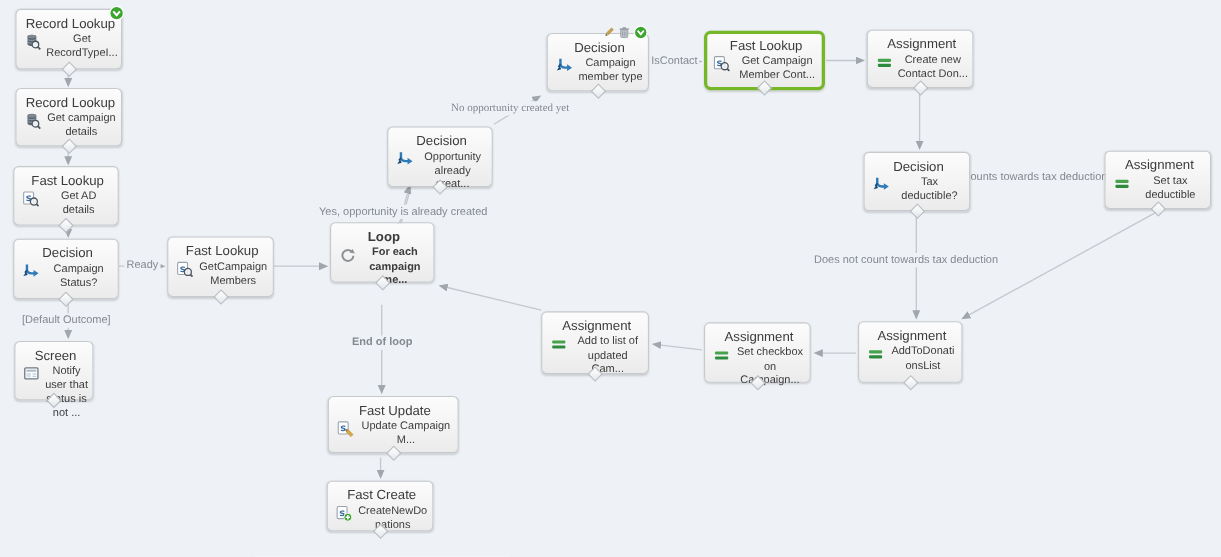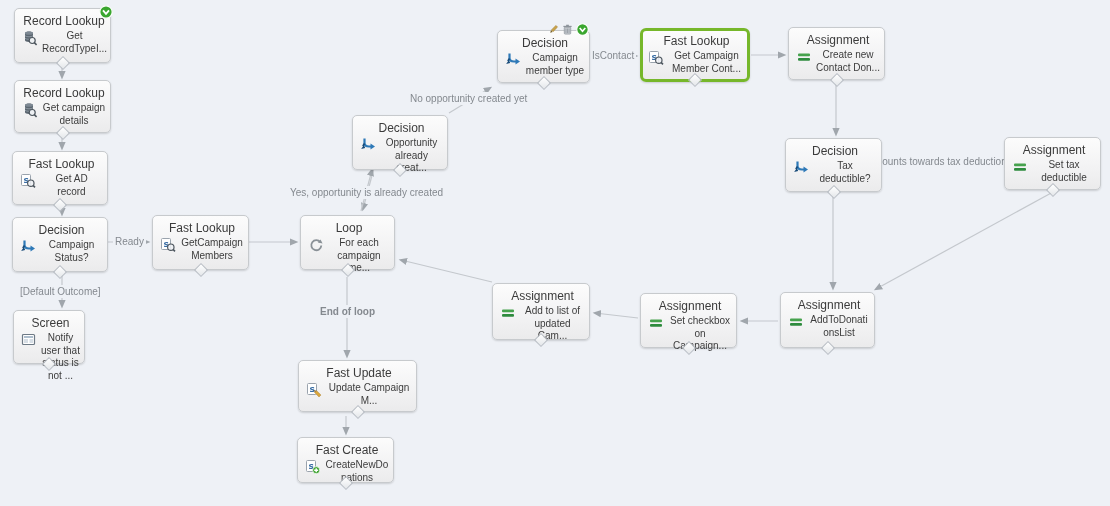--- a/index.html
+++ b/index.html
@@ -70,24 +70,25 @@
     <line x1="778" y1="321" x2="742" y2="321" marker-end="url(#ah)"></line>
     <line x1="638" y1="318" x2="595" y2="313" marker-end="url(#ah)"></line>
     <line x1="492" y1="282" x2="401" y2="260" marker-end="url(#ah)"></line>
     <line x1="347" y1="277" x2="347" y2="356" marker-end="url(#ah)"></line>
     <line x1="346" y1="416" x2="346" y2="433" marker-end="url(#ah)"></line>
   </svg>
 
   <div class="elabel" style="left:113px;top:235px;">Ready</div>
   <div class="elabel" style="left:18px;top:285px;">[Default Outcome]</div>
   <div class="elabel" style="left:288px;top:186px;">Yes, opportunity is already created</div>
-  <div class="elabel" style="left:408px;top:92px;">No opportunity created yet</div>
+  <div class="elabel" style="left:408px;top:92px;font-family:Liberation Serif, serif;">No opportunity created yet</div>
   <div class="elabel" style="left:318px;top:305px;font-weight:bold;">End of loop</div>
   <div class="elabel" style="left:590px;top:49px;">IsContact</div>
   <div class="elabel" style="left:873px;top:155px;">Counts towards tax deduction</div>
+  <div class="elabel" style="left:738px;top:230px;">Does not count towards tax deduction</div>
 
   <div class="node" style="left:14px;top:8px;width:97px;height:55px;">
     <span class="startbadge">
       <svg width="14" height="14" viewBox="0 0 14 14">
           <circle cx="7" cy="7" r="6.2" fill="#3aa62f" stroke="#ffffff" stroke-width="1.2"></circle>
           <path d="M4 5.3 L7 8.8 L10 5.3" stroke="#fff" stroke-width="1.8" fill="none"></path>
         </svg>
     </span>
     <div class="nt">Record Lookup</div>
     <div class="nb">
@@ -126,21 +127,21 @@
     <div class="nt">Fast Lookup</div>
     <div class="nb">
       <span class="ic">
         <svg width="16" height="16" viewBox="0 0 16 16">
             <rect x="1.5" y="1.5" width="9" height="11" rx="1" fill="#fff" stroke="#9aa3ad"></rect>
             <text x="3.4" y="10" font-size="9" font-weight="bold" fill="#3a6ea5" font-family="DejaVu Sans, sans-serif">s</text>
             <circle cx="10.8" cy="10.2" r="3.2" fill="rgba(238,241,244,.85)" stroke="#4d565e" stroke-width="1.2"></circle>
             <line x1="13" y1="12.4" x2="15" y2="14.4" stroke="#4d565e" stroke-width="1.6"></line>
           </svg>
       </span>
-      <div class="nn">Get AD record</div>
+      <div class="nn">Get AD details</div>
     </div>
     <span class="dm"></span>
   </div>
 
   <div class="node" style="left:12px;top:217px;width:96px;height:55px;">
     <div class="nt">Decision</div>
     <div class="nb">
       <span class="ic">
         <svg width="16" height="16" viewBox="0 0 16 16">
             <path d="M4.5 1.5 v4.5 c0 2.5 2 3.5 4.5 3.5 h2" fill="none" stroke="#2e79b7" stroke-width="2.2"></path>
@@ -180,21 +181,21 @@
             <text x="3.4" y="10" font-size="9" font-weight="bold" fill="#3a6ea5" font-family="DejaVu Sans, sans-serif">s</text>
             <circle cx="10.8" cy="10.2" r="3.2" fill="rgba(238,241,244,.85)" stroke="#4d565e" stroke-width="1.2"></circle>
             <line x1="13" y1="12.4" x2="15" y2="14.4" stroke="#4d565e" stroke-width="1.6"></line>
           </svg>
       </span>
       <div class="nn">GetCampaign Members</div>
     </div>
     <span class="dm"></span>
   </div>
 
-  <div class="node" style="left:300px;top:215px;width:95px;height:55px;">
+  <div class="node" style="left:300px;top:202px;width:95px;height:55px;font-weight:bold;">
     <div class="nt">Loop</div>
     <div class="nb">
       <span class="ic">
         <svg width="16" height="16" viewBox="0 0 16 16">
             <path d="M12.3 5.2 A5 5 0 1 0 13.3 8.5" fill="none" stroke="#8a9197" stroke-width="1.8"></path>
             <path d="M9.8 5.6 L14.6 6.4 L12.5 2.4 z" fill="#8a9197"></path>
           </svg>
       </span>
       <div class="nn">For each campaign me...</div>
     </div>

